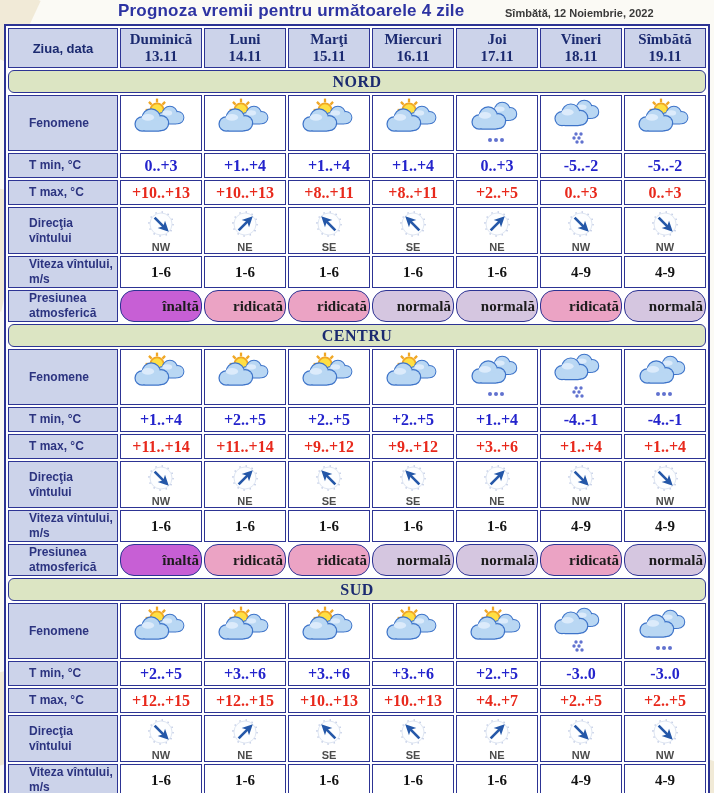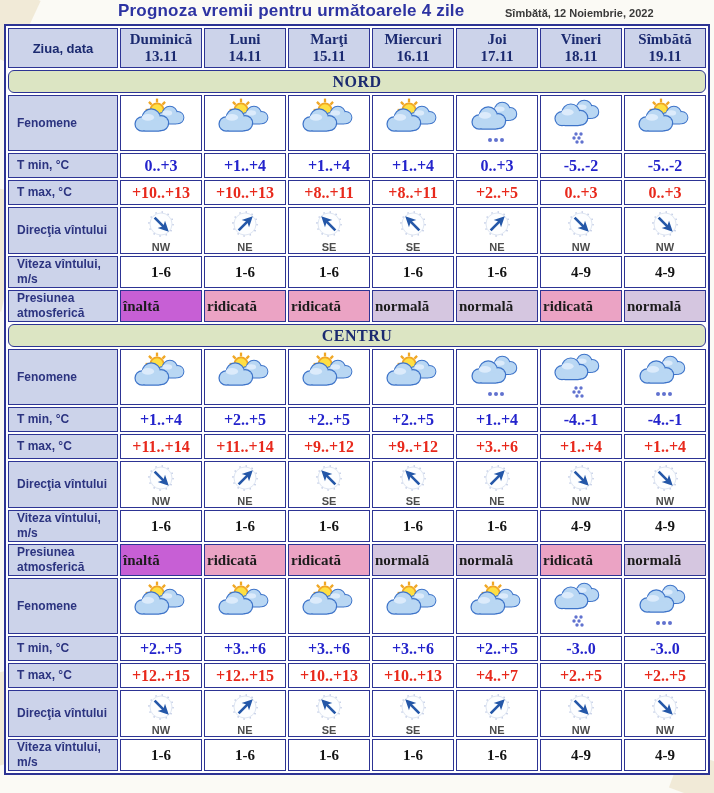--- a/index.html
+++ b/index.html
@@ -38,33 +38,33 @@
   td.day-header{
     background:#ccd3ea;color:#1b2a70;text-align:center;height:38px;
     font-family:Liberation Serif, serif;font-weight:bold;font-size:15px;line-height:1.15;
   }
   td.section-header{
     background:#dce5c3;color:#1b2a70;text-align:center;height:21px;
     font-family:"Liberation Serif",serif;font-weight:bold;font-size:16px;letter-spacing:.5px;border-radius:6px;
   }
   td.row-label{
     background:#ccd3ea;color:#2c3480;font-weight:bold;font-size:12px;
-    text-align:left;padding-left:8px;line-height:1.25;
+    text-align:left;padding-left:20px;line-height:1.25;
   }
   td.cell{background:#fff;text-align:center;}
   td.phen{height:54px;}
   td.temp{height:23px;font-family:"Liberation Serif",serif;font-weight:bold;font-size:16px;}
   .tmin-val{color:#2424cc;}
   .tmax-val{color:#e8291c;}
   td.winddir{height:45px;}
   .dir-label{font-size:11px;font-weight:bold;color:#4c4c4c;line-height:1;margin-top:-1px;}
   td.windspeed{height:29px;font-family:"Liberation Serif",serif;font-weight:bold;font-size:15px;color:#141414;}
   td.pressure{
-    height:26px;text-align:left;
-    font-family:"Liberation Serif",serif;font-weight:600;font-size:15px;color:#1c1c1c;
+    height:26px;text-align:right;
+    font-family:"Liberation Serif",serif;font-weight:600;font-size:15px;color:#1c1c1c;border-radius:14px;
   }
   .icon-wrap{display:inline-block;line-height:0;}
 </style>
 </head>
 <body>
 
 <div class="bg-accent" id="acc1"></div>
 <div class="bg-accent" id="acc2"></div>
 <div class="bg-accent" id="acc3"></div>
 <div class="bg-accent" id="acc4"></div>
@@ -887,20 +887,23 @@
           <td class="row-label">Presiunea atmosferică</td>
           <td class="cell pressure" style="background: rgb(199, 95, 213);"><span>înaltă</span></td>
           <td class="cell pressure" style="background: rgb(235, 163, 196);"><span>ridicată</span></td>
           <td class="cell pressure" style="background: rgb(235, 163, 196);"><span>ridicată</span></td>
           <td class="cell pressure" style="background: rgb(213, 198, 224);"><span>normală</span></td>
           <td class="cell pressure" style="background: rgb(213, 198, 224);"><span>normală</span></td>
           <td class="cell pressure" style="background: rgb(235, 163, 196);"><span>ridicată</span></td>
           <td class="cell pressure" style="background: rgb(213, 198, 224);"><span>normală</span></td>
         </tr>
         <tr>
+          <td class="section-header" colspan="8">SUD</td>
+        </tr>
+        <tr>
           <td class="row-label">Fenomene</td>
           <td class="cell phen"><span class="icon-wrap"><svg width="58" height="47" viewBox="0 0 58 47">
                 <g transform="translate(25,12) scale(0.95)">
                   <g stroke="#f0a725" stroke-width="2.4">
                     <line x1="8.0" y1="0.0" x2="12.0" y2="0.0"></line>
                     <line x1="5.7" y1="5.7" x2="8.5" y2="8.5"></line>
                     <line x1="0.0" y1="8.0" x2="0.0" y2="12.0"></line>
                     <line x1="-5.7" y1="5.7" x2="-8.5" y2="8.5"></line>
                     <line x1="-8.0" y1="0.0" x2="-12.0" y2="0.0"></line>
                     <line x1="-5.7" y1="-5.7" x2="-8.5" y2="-8.5"></line>

